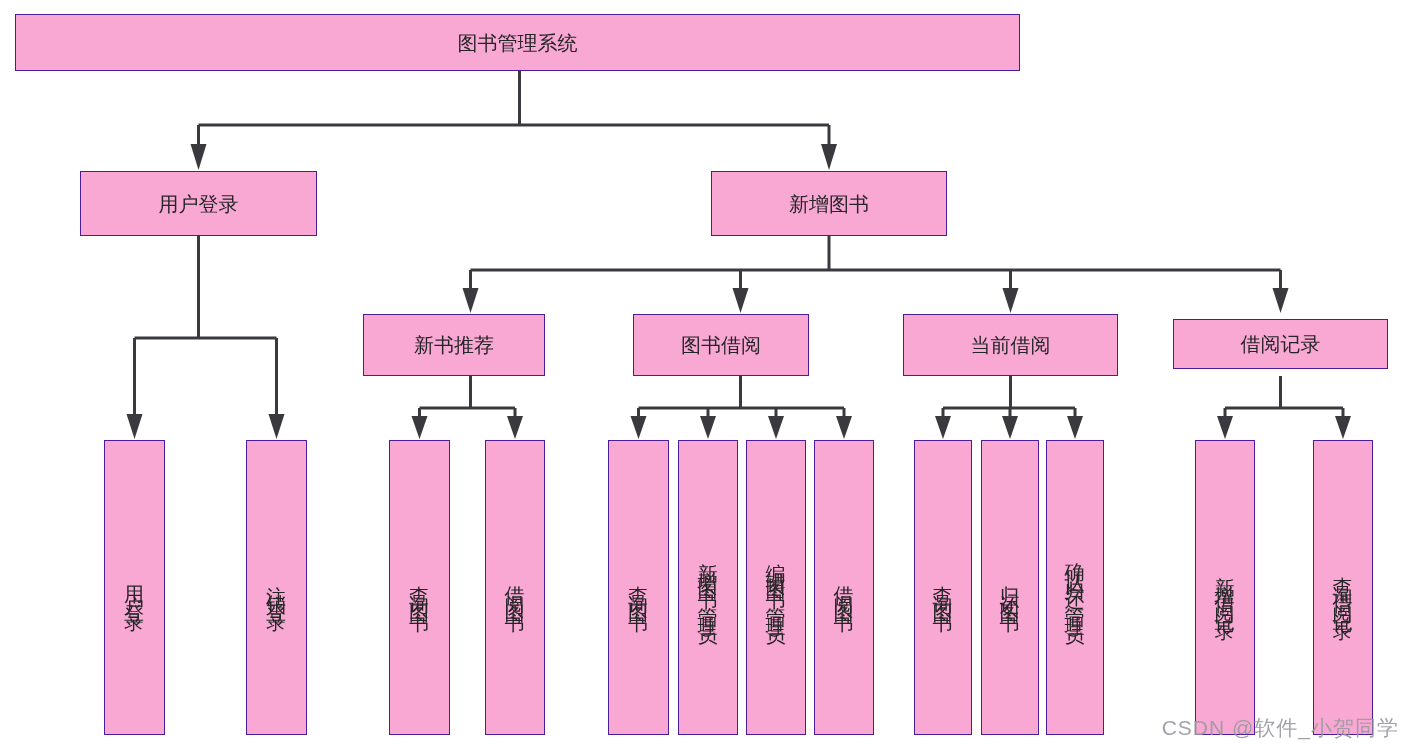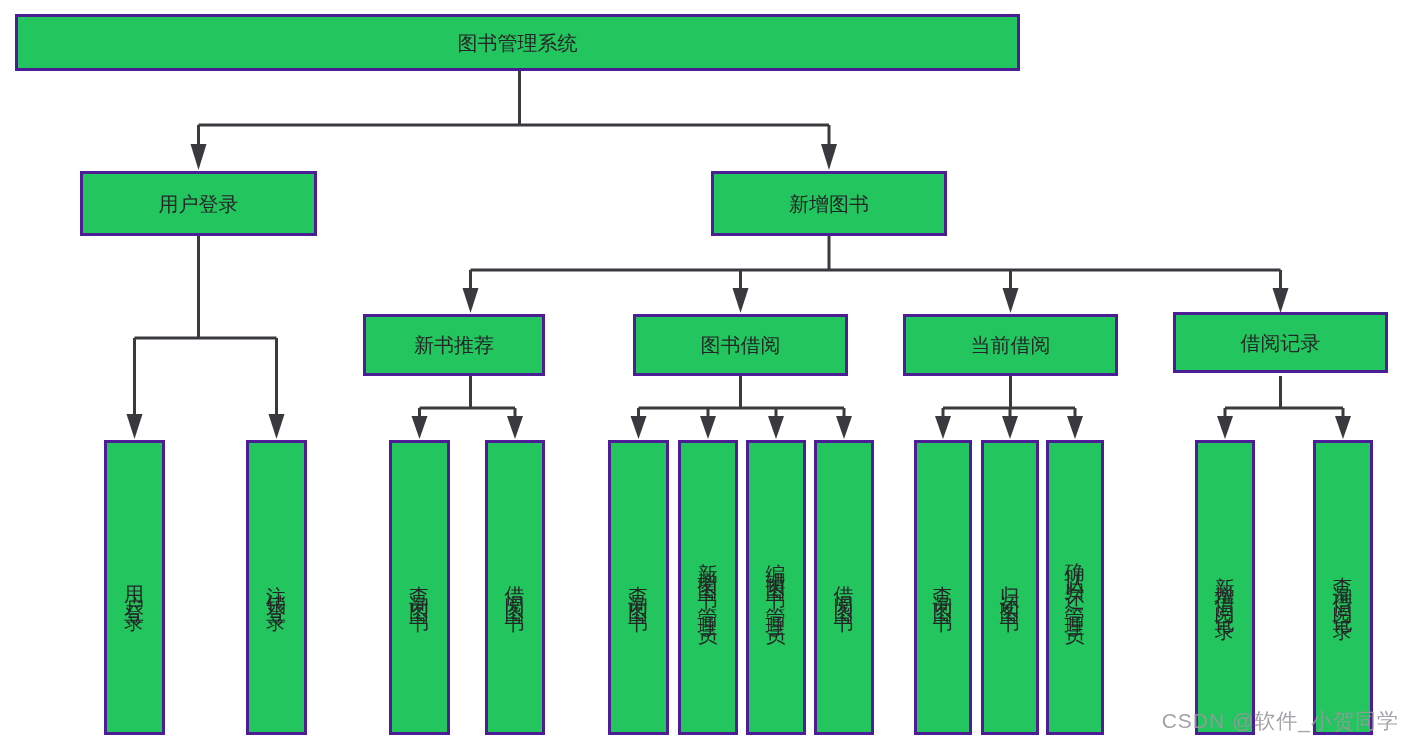--- a/index.html
+++ b/index.html
@@ -2,31 +2,31 @@
 <html><head>
 <meta charset="utf-8">
 <style>
   html,body{margin:0;padding:0;background:#ffffff;}
   body{font-family:"Liberation Sans","DejaVu Sans",sans-serif;}
   #canvas{position:relative;width:1405px;height:747px;background:#ffffff;overflow:hidden;}
   #connectors{position:absolute;left:0;top:0;width:1405px;height:747px;z-index:1;}
   #connectors path{stroke:#3a3a3e;stroke-width:3;fill:none;}
   #connectors polygon{fill:#3a3a3e;stroke:none;}
   .node{
-    position:absolute;z-index:2;background:#22c55e;
-    border:3px solid #4c1d95;box-sizing:border-box;
+    position:absolute;z-index:2;background:#f9a8d4;
+    border:1px solid #4c1d95;box-sizing:border-box;
     display:flex;align-items:center;justify-content:center;
     color:#252527;font-size:20px;line-height:1;
   }
   .leaf{
     writing-mode:vertical-rl;text-orientation:upright;
     letter-spacing:9px;font-size:20px;
   }
   #watermark{
-    position:absolute;z-index:5;right:6px;bottom:12px;
+    position:absolute;z-index:5;right:6px;bottom:5px;
     font-size:21px;color:rgba(152,152,158,0.9);letter-spacing:1px;
   }
 </style>
 </head>
 <body>
 
 <div id="canvas">
 
   <svg id="connectors" viewBox="0 0 1405 747" xmlns="http://www.w3.org/2000/svg">
 
@@ -63,23 +63,23 @@
     <polygon points="1217,416 1233,416 1225,439"></polygon>
     <polygon points="1335,416 1351,416 1343,439"></polygon>
   </svg>
 
   <div class="node" style="left:15px;top:14px;width:1005px;height:57px;">图书管理系统</div>
 
   <div class="node" style="left:80px;top:171px;width:237px;height:65px;">用户登录</div>
   <div class="node" style="left:711px;top:171px;width:236px;height:65px;">新增图书</div>
 
   <div class="node" style="left:363px;top:314px;width:182px;height:62px;">新书推荐</div>
-  <div class="node" style="left:633px;top:314px;width:215px;height:62px;">图书借阅</div>
+  <div class="node" style="left:633px;top:314px;width:176px;height:62px;">图书借阅</div>
   <div class="node" style="left:903px;top:314px;width:215px;height:62px;">当前借阅</div>
-  <div class="node" style="left:1173px;top:312px;width:215px;height:61px;font-family:Liberation Serif, serif;">借阅记录</div>
+  <div class="node" style="left:1173px;top:319px;width:215px;height:50px;font-family:Liberation Serif, serif;">借阅记录</div>
 
   <div class="node leaf" style="left:104px;top:440px;width:61px;height:295px;">用户登录</div>
   <div class="node leaf" style="left:246px;top:440px;width:61px;height:295px;">注销登录</div>
 
   <div class="node leaf" style="left:389px;top:440px;width:61px;height:295px;">查询图书</div>
   <div class="node leaf" style="left:485px;top:440px;width:60px;height:295px;">借阅图书</div>
 
   <div class="node leaf" style="left:608px;top:440px;width:61px;height:295px;">查询图书</div>
   <div class="node leaf" style="left:678px;top:440px;width:60px;height:295px;">新增图书（管理员）</div>
   <div class="node leaf" style="left:746px;top:440px;width:60px;height:295px;">编辑图书（管理员）</div>

